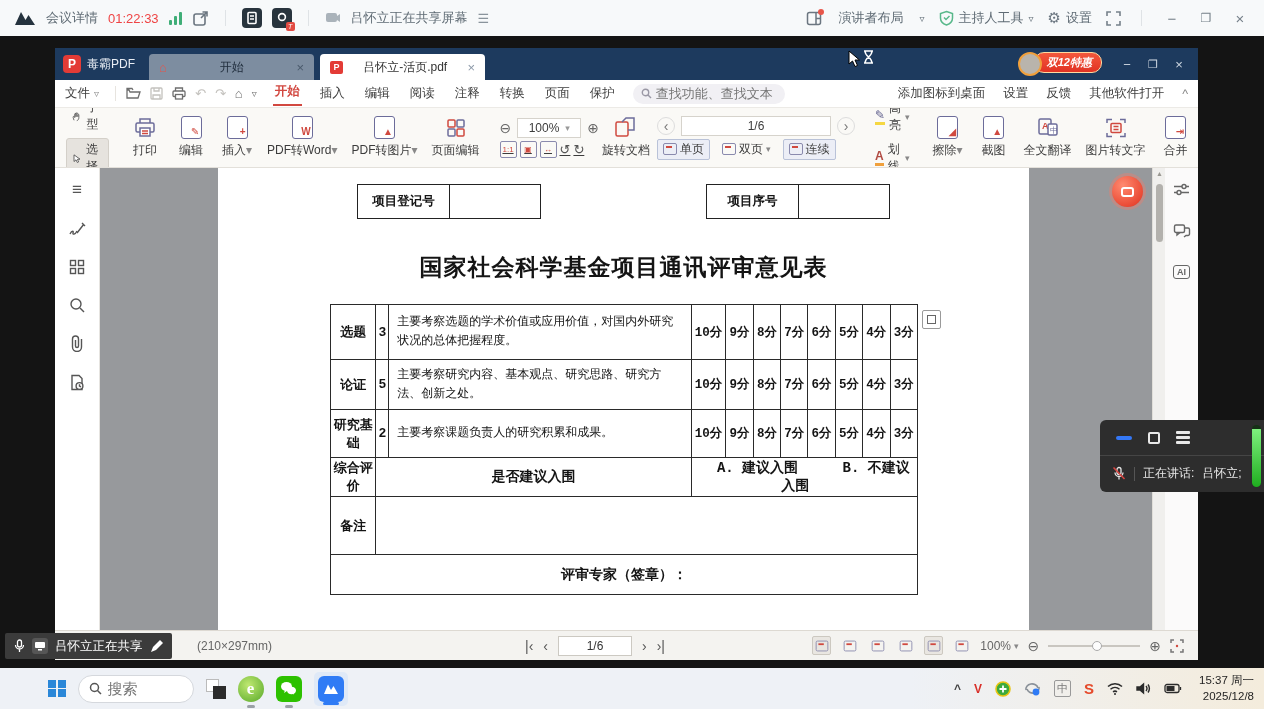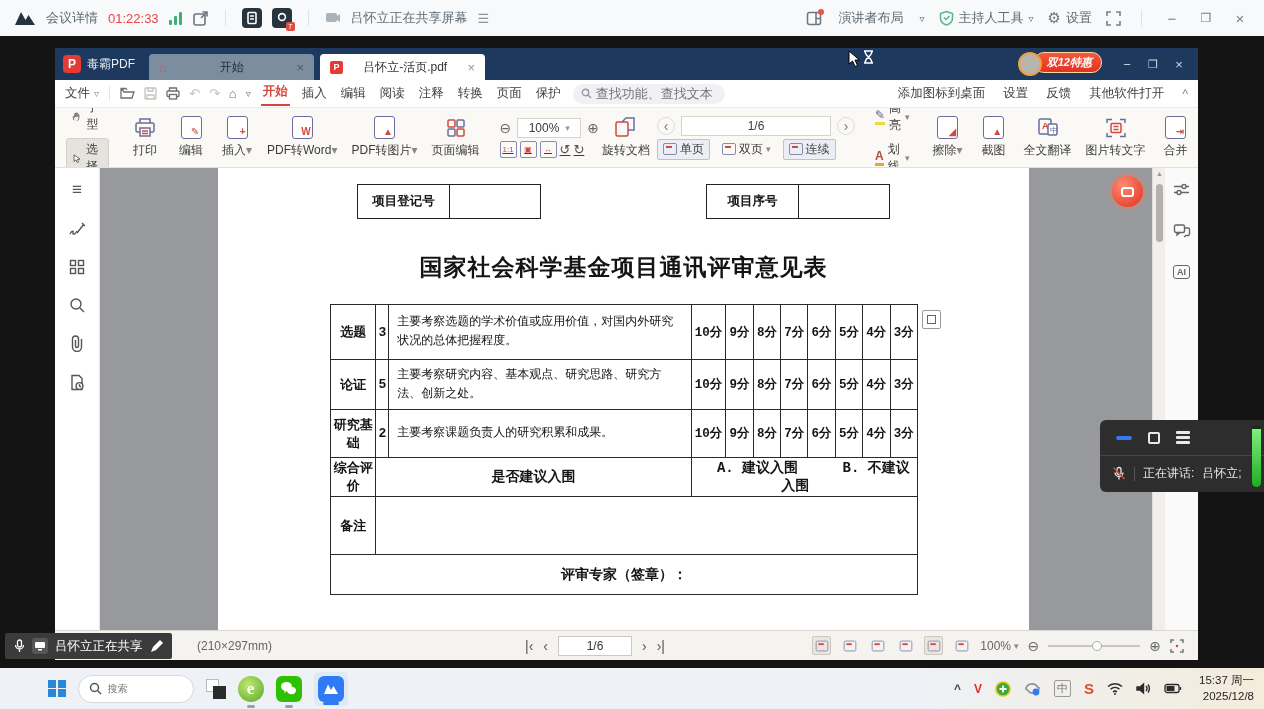--- a/index.html
+++ b/index.html
@@ -41,21 +41,21 @@
   .promo-wrap { margin-left:auto; display:flex; align-items:flex-start; }
   .avatar { width:24px; height:24px; border-radius:50%; background:#b9b4ac; border:2px solid #f0a03c; z-index:2; }
   .promo { background:linear-gradient(#f4583c,#e13223); border:1px solid #ffd9a0; color:#fff;
     font-size:11px; font-style:italic; font-weight:bold; border-radius:10px; padding:2px 9px 2px 12px; margin-left:-8px; }
   .tb-btns { display:flex; align-items:center; gap:4px; margin:0 8px 0 14px; color:#cfd8e2; }
   .tb-btns span { width:22px; text-align:center; font-size:13px; }
   .cursor-wait { position:absolute; left:793px; top:2px; color:#fff; display:flex; gap:2px; align-items:flex-start; }
 
   
   .menubar { height:28px; background:#fff; border-bottom:1px solid #eceae6; display:flex; align-items:center;
-    font-size:12.5px; color:#3d3d3d; padding:0 10px; gap:10px; }
+    font-size:12.5px; color:#3d3d3d; padding:0 10px; gap:16px; }
   .menu-file { display:flex; gap:4px; align-items:center; }
   .qicons { display:flex; gap:9px; color:#6e6e6e; font-size:13px; align-items:center; border-left:1px solid #e7e4df;
     padding-left:10px; }
   .qicons .dis { color:#c4c2be; }
   .mitem { padding:2px 2px; }
   .mitem.active { color:#d24840; font-weight:bold; border-bottom:2px solid #d24840; padding-bottom:4px; }
   .msearch { background:#f1f0f4; border-radius:12px; height:20px; display:flex; align-items:center;
     padding:0 8px; gap:4px; width:152px; }
   .msearch input { border:none; background:transparent; outline:none; font-size:13px; width:120px; color:#444; }
   .menu-right { margin-left:auto; display:flex; gap:18px; align-items:center; color:#3d3d3d; }
@@ -158,21 +158,21 @@
   .vol i { position:absolute; left:0; right:0; bottom:0; top:6%; background:linear-gradient(#7ef07e,#1fae1f); display:block; }
 
   
   .taskbar { position:absolute; left:0; top:668px; width:1264px; height:41px;
     background:linear-gradient(90deg,#eef1f6 0%, #eef1f6 72%, #f4ecdc 100%);
     display:flex; align-items:center; padding:0 10px; gap:12px; }
   .startbtn { display:grid; grid-template-columns:8px 8px; grid-gap:1.5px; margin-left:38px; }
   .startbtn i { width:8px; height:8px; background:#2a87d8; display:block; }
   .tsearch { width:116px; height:28px; background:#fff; border:1px solid #d5d8dd; border-radius:14px;
     display:flex; align-items:center; gap:6px; padding:0 10px; }
-  .tsearch input { border:none; outline:none; font-size:10px; width:70px; background:transparent; color:#444; }
+  .tsearch input { border:none; outline:none; font-size:15px; width:70px; background:transparent; color:#444; }
   .taskview { width:20px; height:20px; position:relative; }
   .taskview .b1 { position:absolute; left:0; top:0; width:13px; height:13px; background:#fff; border:1px solid #bbb; }
   .taskview .b2 { position:absolute; right:0; bottom:0; width:13px; height:13px; background:#2b2b2b; }
   .appico { width:26px; height:26px; border-radius:6px; display:flex; align-items:center; justify-content:center;
     color:#fff; font-weight:bold; position:relative; }
   .appico .ind { position:absolute; bottom:-6px; left:9px; width:8px; height:3px; background:#9aa0a6; border-radius:2px; }
   .app-browser { background:radial-gradient(circle at 40% 35%, #bfe871, #57a829); color:#fff; font-size:17px;
     font-family:"Liberation Serif",serif; border-radius:50%; }
   .app-wechat { background:#2dc100; }
   .app-meeting-tile { width:34px; height:34px; background:#dfe9f7; border-radius:5px; display:flex;

